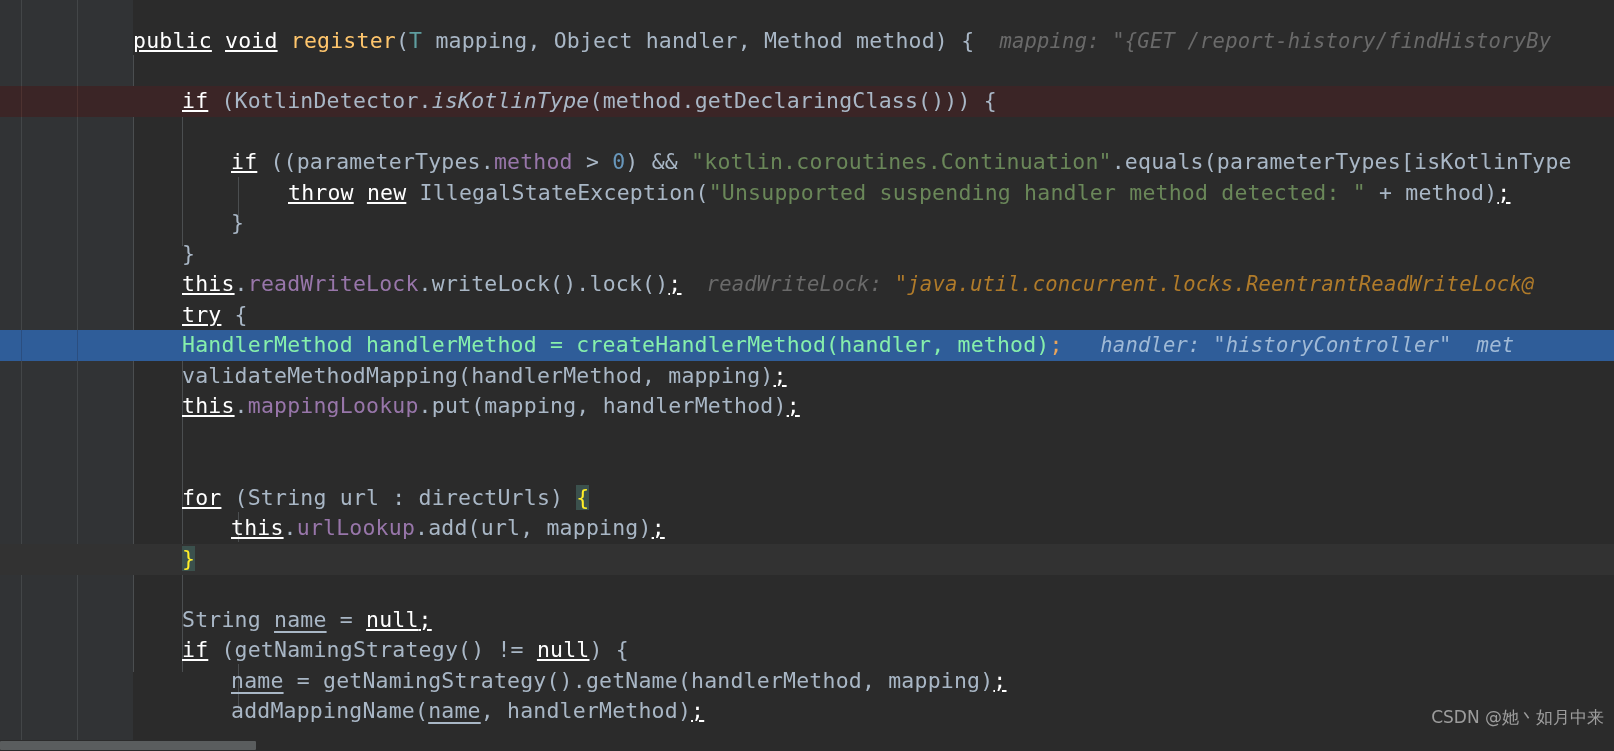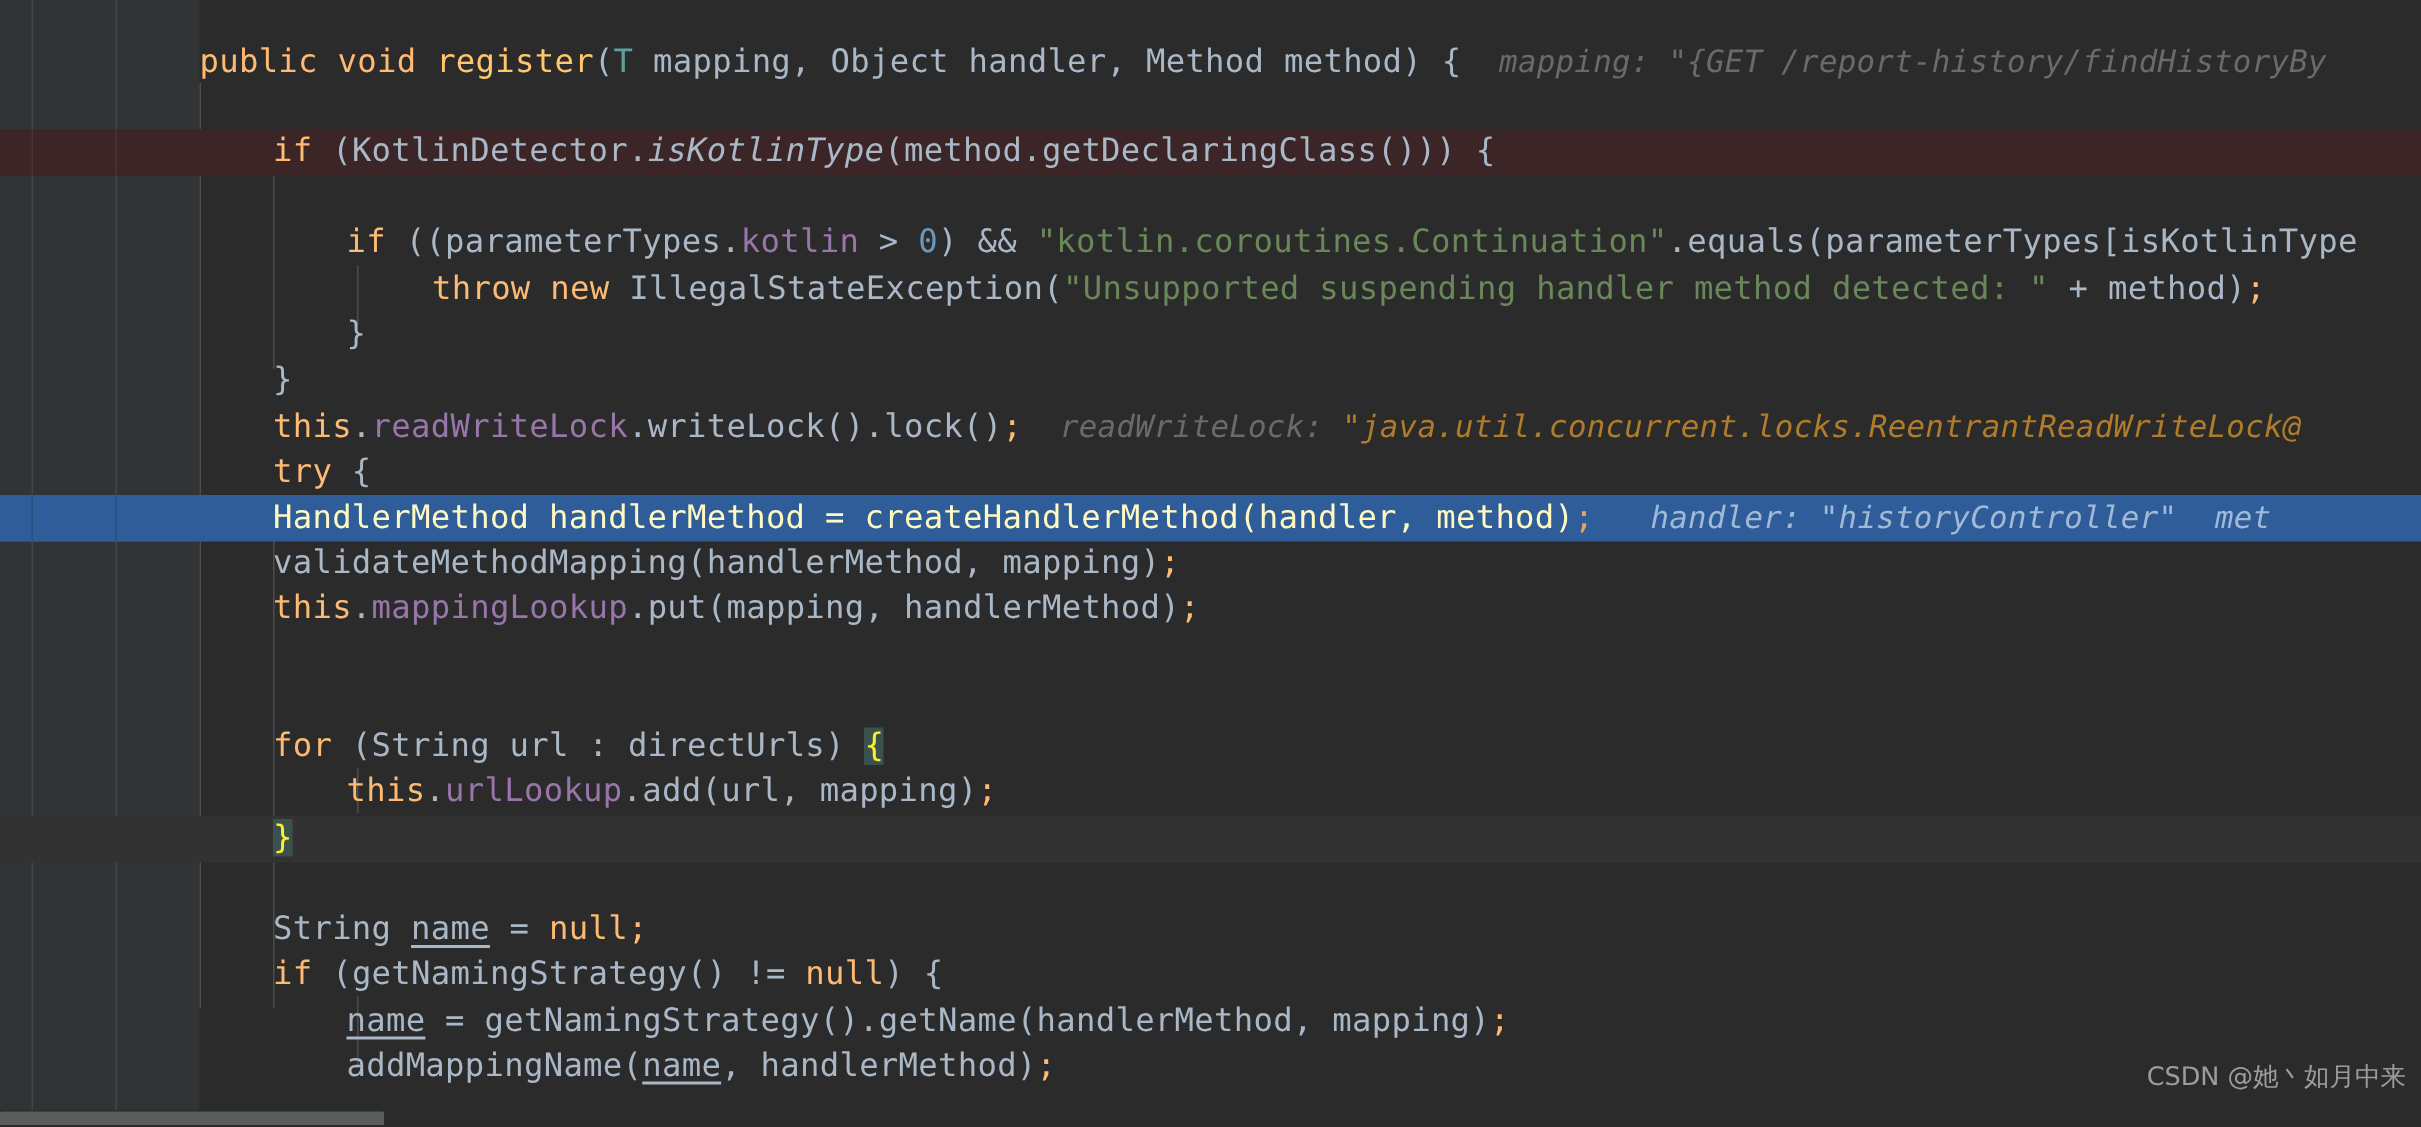--- a/index.html
+++ b/index.html
@@ -34,31 +34,31 @@
   .line.hl-sel .gutter-bg{background:#2f5d99;}
   .line.hl-sel .gutter-bg::before{content:"";position:absolute;left:21px;top:0;bottom:0;width:1px;background:#2b4e80;}
   .line.hl-sel .gutter-bg::after{content:"";position:absolute;left:77px;top:0;bottom:0;width:1px;background:#2b4e80;}
   .line.hl-error .gutter-bg::before{content:"";position:absolute;left:21px;top:0;bottom:0;width:1px;background:#4d3230;}
   .line.hl-error .gutter-bg::after{content:"";position:absolute;left:77px;top:0;bottom:0;width:1px;background:#4d3230;}
 
   
   .iguide{position:absolute;width:1px;background:#4b4e50;}
 
   
-  .kw{color:#fdba74;}
+  .kw{color:#ffffff;text-decoration:underline;}
   .plain{color:#a9b7c6;}
   .type{color:#5f9ea0;}
   .str{color:#6a8759;}
   .num{color:#6897bb;}
   .cmt{color:#808080;}
   .field{color:#9876aa;}
   .italic-m{color:#a9b7c6;font-style:italic;}
   .localv{color:#a9b7c6;text-decoration:underline;text-underline-offset:4px;}
   .brace-hl{background:#3b514d;color:#ffef28;}
-  .sel-txt{color:#fef9c3;}
+  .sel-txt{color:#86efac;}
   .sel-kw{color:#e8a45c;}
 
   
   .hint{color:#6a6a6a;font-style:italic;font-size:20.5px;}
   .hint-val{color:#b07b2a;font-style:italic;font-size:20.5px;}
   .hint-sel{color:#9fb9d6;font-style:italic;font-size:20.5px;}
 
   
   #hscroll{position:absolute;left:0;bottom:0;height:11px;width:1614px;background:#2b2b2b;}
   #hscroll .thumb{position:absolute;left:0;top:1px;height:9px;width:256px;background:#5a5d5e;border-radius:1px;}
@@ -92,21 +92,21 @@
   </div>
 
 
   <div class="line hl-error" style="top:86px;">
     <div class="gutter-bg"></div>
     <div class="code" style="padding-left:49px;"><span class="kw">if</span><span class="plain"> (KotlinDetector.</span><span class="italic-m">isKotlinType</span><span class="plain">(method.getDeclaringClass())) {</span></div>
   </div>
 
 
   <div class="line" style="top:147px;">
-    <div class="code" style="padding-left:98px;"><span class="kw">if</span><span class="plain"> ((parameterTypes.</span><span class="field">kotlin</span><span class="plain"> &gt; </span><span class="num">0</span><span class="plain">) &amp;&amp; </span><span class="str">"kotlin.coroutines.Continuation"</span><span class="plain">.equals(parameterTypes[isKotlinType</span></div>
+    <div class="code" style="padding-left:98px;"><span class="kw">if</span><span class="plain"> ((parameterTypes.</span><span class="field">method</span><span class="plain"> &gt; </span><span class="num">0</span><span class="plain">) &amp;&amp; </span><span class="str">"kotlin.coroutines.Continuation"</span><span class="plain">.equals(parameterTypes[isKotlinType</span></div>
   </div>
 
   <div class="line" style="top:178px;">
     <div class="code" style="padding-left:155px;"><span class="kw">throw</span><span> </span><span class="kw">new</span><span> </span><span class="plain">IllegalStateException(</span><span class="str">"Unsupported suspending handler method detected: "</span><span class="plain"> + method)</span><span class="kw">;</span></div>
   </div>
 
   <div class="line" style="top:208px;">
     <div class="code" style="padding-left:98px;"><span class="plain">}</span></div>
   </div>
 

